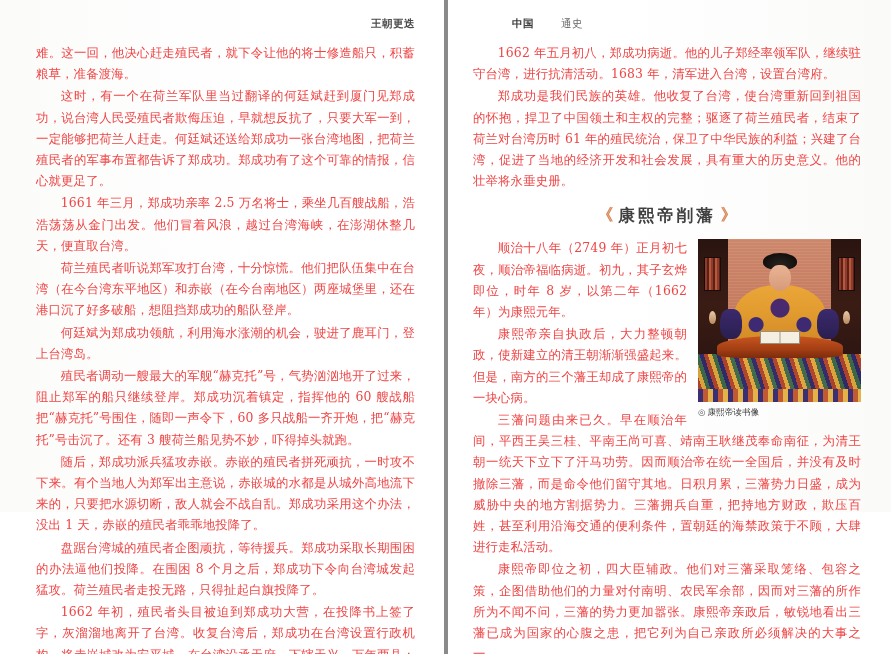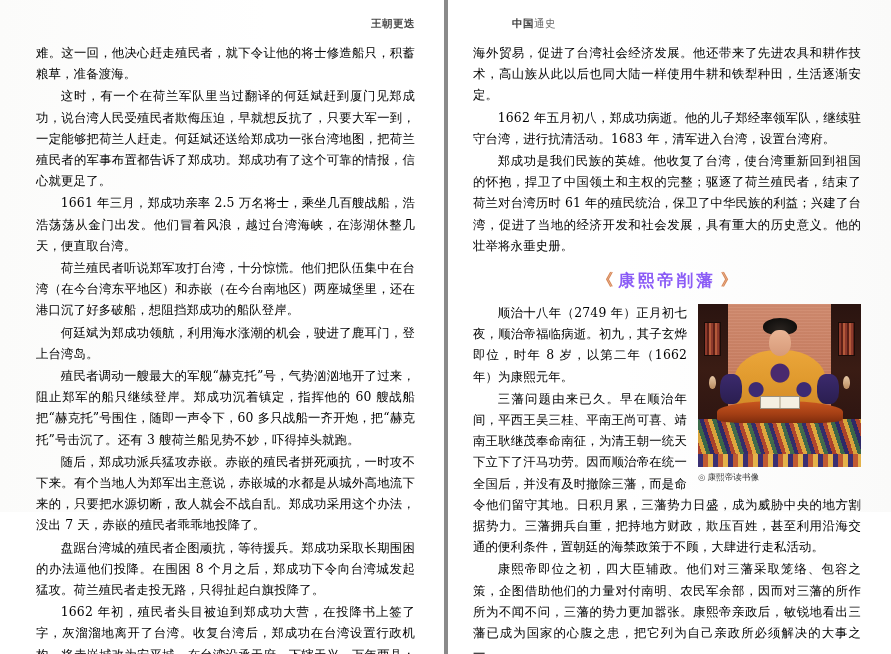--- a/index.html
+++ b/index.html
@@ -44,28 +44,28 @@
     font-size: 10.5px;
     color: #4a4a4a;
     letter-spacing: .5px;
     height: 22px;
     line-height: 22px;
     margin-bottom: 8px;
   }
   .runhead-left  { text-align: right; font-weight: 700; }
   .runhead-right { text-align: left; }
   .runhead-right .rh-strong { font-weight: 700; color: #3c3c3c; padding-left: 39px; }
-  .runhead-right .rh-weak   { font-weight: 400; color: #6a6a6a; }
+  .runhead-right .rh-weak   { font-weight: 400; color: #6a6a6a; padding-left: 27px; }
 
   
   p.para {
     margin: 0 0 1px 0;
     font-size: 12.4px;
     line-height: 21.2px;
-    color: #000000;
+    color: #ef4444;
     text-align: justify;
     text-indent: 2em;
     letter-spacing: .15px;
     text-justify: inter-character;
   }
   p.para.noindent { text-indent: 0; }
 
   
   .sect-heading {
     text-align: center;
@@ -75,21 +75,21 @@
   .sect-heading .brk {
     color: #d98a5a;
     font-size: 16px;
     font-weight: 700;
     vertical-align: 1px;
     padding: 0 5px;
   }
   .sect-heading .sect-title {
     font-size: 16.5px;
     font-weight: 700;
-    color: #8b5cf6;
+    color: #404040;
     letter-spacing: 3px;
   }
 
   
   .figure {
     float: right;
     width: 163px;
     margin: 2px 0 2px 11px;
     shape-margin: 6px;
   }
@@ -192,35 +192,34 @@
   <div class="page page-left">
 
     <div class="runhead runhead-left">王朝更迭</div>
 
     <p class="para noindent">难。这一回，他决心赶走殖民者，就下令让他的将士修造船只，积蓄粮草，准备渡海。</p>
     <p class="para">这时，有一个在荷兰军队里当过翻译的何廷斌赶到厦门见郑成功，说台湾人民受殖民者欺侮压迫，早就想反抗了，只要大军一到，一定能够把荷兰人赶走。何廷斌还送给郑成功一张台湾地图，把荷兰殖民者的军事布置都告诉了郑成功。郑成功有了这个可靠的情报，信心就更足了。</p>
     <p class="para">1661 年三月，郑成功亲率 2.5 万名将士，乘坐几百艘战船，浩浩荡荡从金门出发。他们冒着风浪，越过台湾海峡，在澎湖休整几天，便直取台湾。</p>
     <p class="para">荷兰殖民者听说郑军攻打台湾，十分惊慌。他们把队伍集中在台湾（在今台湾东平地区）和赤嵌（在今台南地区）两座城堡里，还在港口沉了好多破船，想阻挡郑成功的船队登岸。</p>
     <p class="para">何廷斌为郑成功领航，利用海水涨潮的机会，驶进了鹿耳门，登上台湾岛。</p>
     <p class="para">殖民者调动一艘最大的军舰“赫克托”号，气势汹汹地开了过来，阻止郑军的船只继续登岸。郑成功沉着镇定，指挥他的 60 艘战船把“赫克托”号围住，随即一声令下，60 多只战船一齐开炮，把“赫克托”号击沉了。还有 3 艘荷兰船见势不妙，吓得掉头就跑。</p>
-    <p class="para">随后，郑成功派兵猛攻赤嵌。赤嵌的殖民者拼死顽抗，一时攻不下来。有个当地人为郑军出主意说，赤嵌城的水都是从城外高地流下来的，只要把水源切断，敌人就会不战自乱。郑成功采用这个办法，没出 7 天，赤嵌的殖民者乖乖地投降了。</p>
+    <p class="para">随后，郑成功派兵猛攻赤嵌。赤嵌的殖民者拼死顽抗，一时攻不下来。有个当地人为郑军出主意说，赤嵌城的水都是从城外高地流下来的，只要把水源切断，敌人就会不战自乱。郑成功采用这个办法，没出 1 天，赤嵌的殖民者乖乖地投降了。</p>
     <p class="para">盘踞台湾城的殖民者企图顽抗，等待援兵。郑成功采取长期围困的办法逼他们投降。在围困 8 个月之后，郑成功下令向台湾城发起猛攻。荷兰殖民者走投无路，只得扯起白旗投降了。</p>
     <p class="para">1662 年初，殖民者头目被迫到郑成功大营，在投降书上签了字，灰溜溜地离开了台湾。收复台湾后，郑成功在台湾设置行政机构，将赤嵌城改为安平城，在台湾设承天府，下辖天兴、万年两县；将台湾城改为安平镇。建立了与大陆一致的郡县制，大力开发台湾，发展农业生产，鼓励开荒，招徕大陆移民，积极发展</p>
 
   </div>
 
   <div class="gutter"></div>
 
   <div class="page page-right">
 
     <div class="runhead runhead-right">
       <span class="rh-strong">中国</span><span class="rh-weak">通史</span>
     </div>
 
-    <p class="para noindent">海外贸易，促进了台湾社会经济发展。他还带来了先进农具和耕作技术，高山族从此以后也同大陆一样使用牛耕和铁犁种田，生活逐渐安定。</p>
     <p class="para">1662 年五月初八，郑成功病逝。他的儿子郑经率领军队，继续驻守台湾，进行抗清活动。1683 年，清军进入台湾，设置台湾府。</p>
     <p class="para">郑成功是我们民族的英雄。他收复了台湾，使台湾重新回到祖国的怀抱，捍卫了中国领土和主权的完整；驱逐了荷兰殖民者，结束了荷兰对台湾历时 61 年的殖民统治，保卫了中华民族的利益；兴建了台湾，促进了当地的经济开发和社会发展，具有重大的历史意义。他的壮举将永垂史册。</p>
 
     <div class="sect-heading">
       <span class="brk">《</span><span class="sect-title">康熙帝削藩</span><span class="brk">》</span>
     </div>
 
     <div class="figure">
       <div class="figure-img">
         <div class="pf-wall"></div>
@@ -239,18 +238,19 @@
         <div class="pf-rugband"></div>
         <div class="pf-desk"></div>
         <div class="pf-book"></div>
       </div>
       <div class="figure-caption">
         <span class="capmark">◎</span><span>康熙帝读书像</span>
       </div>
     </div>
 
     <p class="para">顺治十八年（2749 年）正月初七夜，顺治帝福临病逝。初九，其子玄烨即位，时年 8 岁，以第二年（1662 年）为康熙元年。</p>
+    <p class="para">康熙帝亲自执政后，大力整顿朝政，使新建立的清王朝渐渐强盛起来。但是，南方的三个藩王却成了康熙帝的一块心病。</p>
     <p class="para">三藩问题由来已久。早在顺治年间，平西王吴三桂、平南王尚可喜、靖南王耿继茂奉命南征，为清王朝一统天下立下了汗马功劳。因而顺治帝在统一全国后，并没有及时撤除三藩，而是命令他们留守其地。日积月累，三藩势力日盛，成为威胁中央的地方割据势力。三藩拥兵自重，把持地方财政，欺压百姓，甚至利用沿海交通的便利条件，置朝廷的海禁政策于不顾，大肆进行走私活动。</p>
     <p class="para">康熙帝即位之初，四大臣辅政。他们对三藩采取笼络、包容之策，企图借助他们的力量对付南明、农民军余部，因而对三藩的所作所为不闻不问，三藩的势力更加嚣张。康熙帝亲政后，敏锐地看出三藩已成为国家的心腹之患，把它列为自己亲政所必须解决的大事之一。</p>
 
   </div>
 
 </div>
 
 </body></html>

